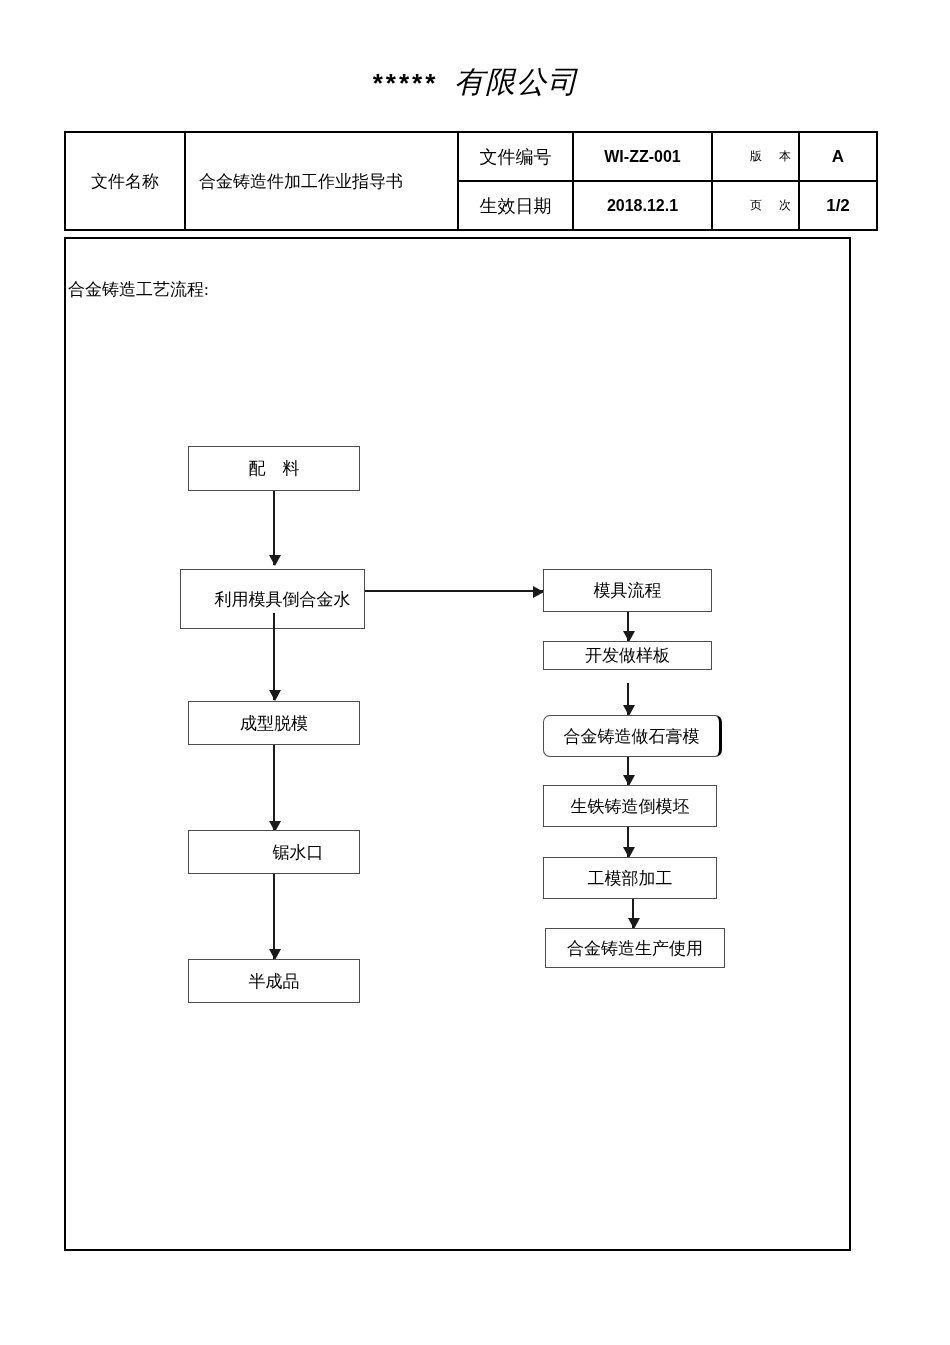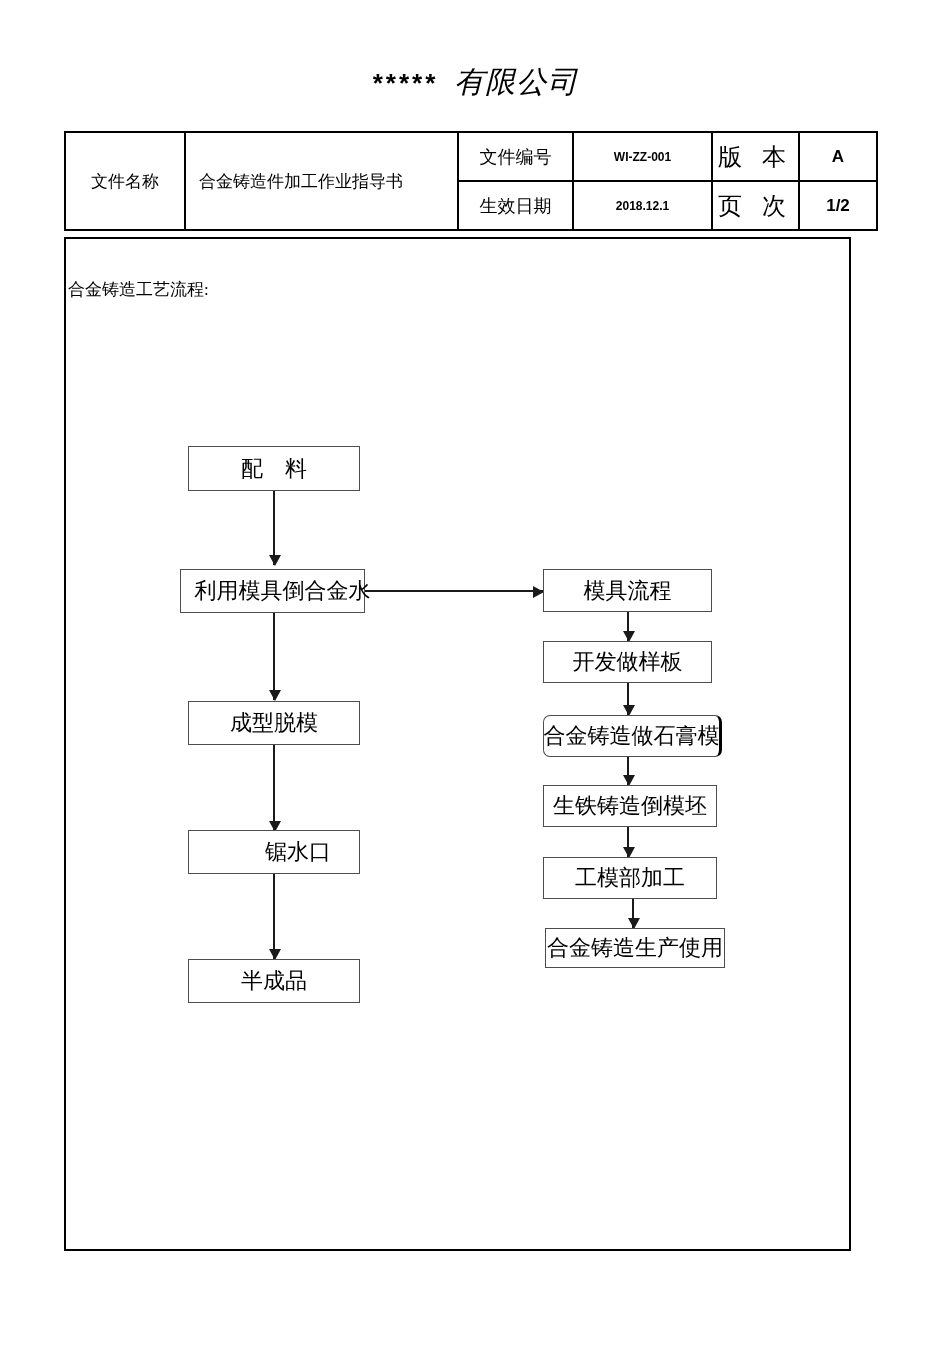--- a/index.html
+++ b/index.html
@@ -58,24 +58,24 @@
   .header-table td.doc-name-value {
     width: 258px;
     font-size: 17px;
     text-align: left;
     padding-left: 13px;
   }
   .header-table td.field-label { width: 113px; font-size: 18px; }
   .header-table td.field-value {
     width: 137px;
     font-family: "Liberation Sans", sans-serif;
-    font-size: 12px;
+    font-size: 16px;
     font-weight: bold;
   }
-  .header-table td.small-label { width: 85px; font-size: 24px; }
+  .header-table td.small-label { width: 85px; font-size: 12px; text-align: right; }
   .header-table td.small-value {
     width: 76px;
     font-family: "Liberation Sans", sans-serif;
     font-size: 17px;
     font-weight: bold;
   }
   .sp { letter-spacing: 7px; padding-left: 7px; }
 
   
   .body-frame {
@@ -96,21 +96,21 @@
 
   
   .flow-box {
     position: absolute;
     box-sizing: border-box;
     border: 1.5px solid #4d4d4d;
     background: #ffffff;
     display: flex;
     align-items: center;
     justify-content: center;
-    font-size: 22px;
+    font-size: 17px;
     line-height: 1;
     white-space: pre;
   }
   .flow-box.thick-right { border-right: 3px solid #000000; }
 
   .arrow-v {
     position: absolute;
     width: 0;
     border-left: 2px solid #1a1a1a;
   }
@@ -165,37 +165,37 @@
   </tr>
 </tbody>
   </table>
 
 <div class="body-frame"></div>
 <div class="body-heading">合金铸造工艺流程:</div>
 
 <div class="flow-box" style="left:188px; top:446px; width:172px; height:45px;">配　料</div>
 <div class="arrow-v" style="left:273px; top:491px; height:74px;"></div>
 
-<div class="flow-box" style="left:180px; top:569px; width:185px; height:44px;padding-left:20px;">利用模具倒合金水</div>
+<div class="flow-box" style="left:180px; top:569px; width:185px; height:60px;padding-left:20px;">利用模具倒合金水</div>
 <div class="arrow-v" style="left:273px; top:613px; height:87px;"></div>
 
 <div class="flow-box" style="left:188px; top:701px; width:172px; height:44px;">成型脱模</div>
 <div class="arrow-v" style="left:273px; top:745px; height:86px;"></div>
 
 <div class="flow-box" style="left:188px; top:830px; width:172px; height:44px;padding-left:48px;">锯水口</div>
 <div class="arrow-v" style="left:273px; top:874px; height:85px;"></div>
 
 <div class="flow-box" style="left:188px; top:959px; width:172px; height:44px;">半成品</div>
 
 <div class="arrow-h" style="left:365px; top:590px; width:178px;"></div>
 
 <div class="flow-box" style="left:543px; top:569px; width:169px; height:43px;">模具流程</div>
 <div class="arrow-v" style="left:627px; top:612px; height:29px;"></div>
 
-<div class="flow-box" style="left:543px; top:641px; width:169px; height:42px;">开发做样板</div>
+<div class="flow-box" style="left:543px; top:641px; width:169px; height:29px;">开发做样板</div>
 <div class="arrow-v" style="left:627px; top:683px; height:32px;"></div>
 
 <div class="flow-box thick-right" style="left:543px; top:715px; width:179px; height:42px;border-radius:7px;">合金铸造做石膏模</div>
 <div class="arrow-v" style="left:627px; top:757px; height:28px;"></div>
 
 <div class="flow-box" style="left:543px; top:785px; width:174px; height:42px;">生铁铸造倒模坯</div>
 <div class="arrow-v" style="left:627px; top:827px; height:30px;"></div>
 
 <div class="flow-box" style="left:543px; top:857px; width:174px; height:42px;">工模部加工</div>
 <div class="arrow-v" style="left:632px; top:899px; height:29px;"></div>

